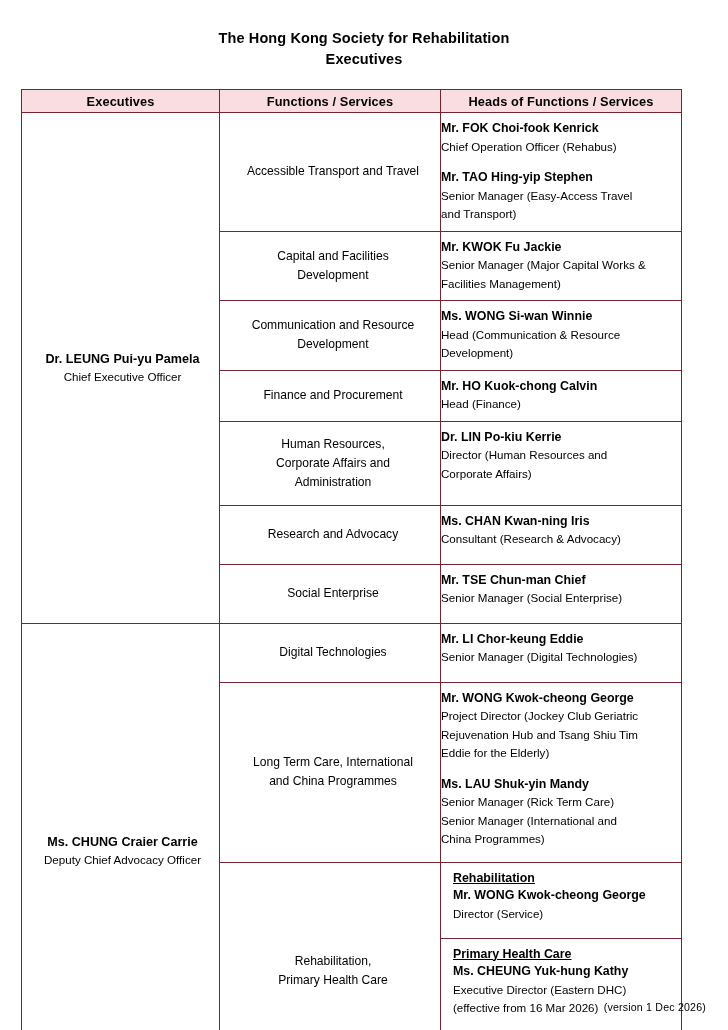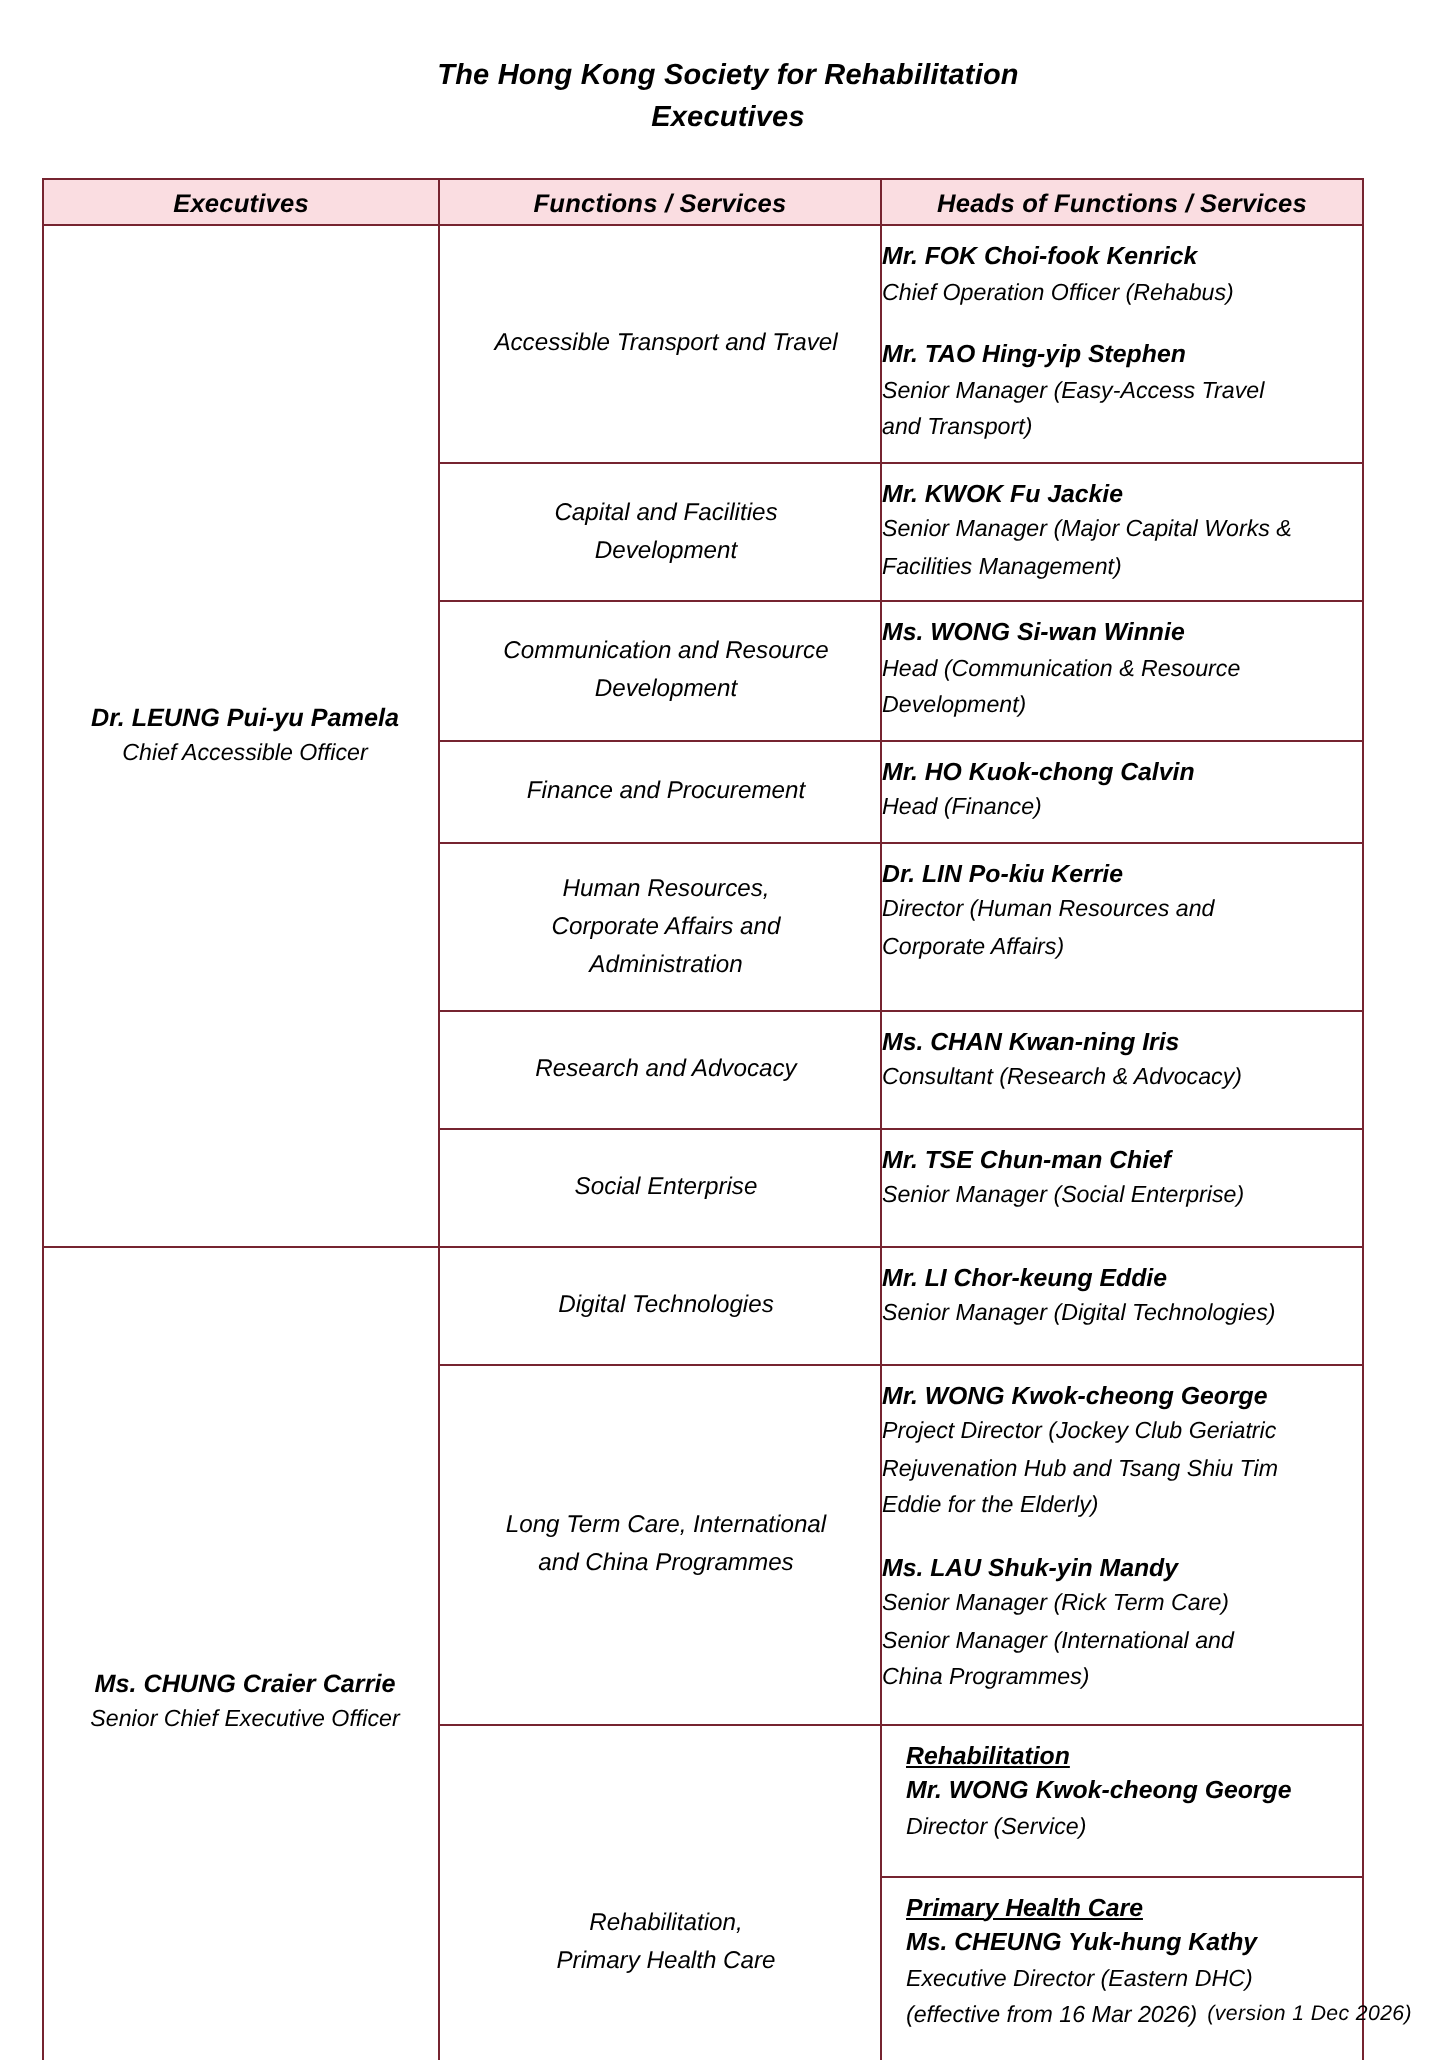--- a/index.html
+++ b/index.html
@@ -14,21 +14,20 @@
     font-family: "Liberation Sans", sans-serif;
     color: #000000;
     overflow: hidden;
   }
 
   .page {
     position: absolute;
     left: 0; top: 0;
     width: 728px;
     height: 749px;
-    font-style: italic;
   }
 
   
   .doc-title {
     position: absolute;
     left: 0;
     top: 28px;
     width: 728px;
     text-align: center;
     font-size: 14.5px;
@@ -170,21 +169,21 @@
         <th>Executives</th>
         <th>Functions / Services</th>
         <th>Heads of Functions / Services</th>
       </tr>
     </thead>
     <tbody>
 
       <tr>
         <td class="exec" rowspan="7">
           <span class="exec-name">Dr. LEUNG Pui-yu Pamela</span>
-          <span class="exec-role">Chief Accessible Officer</span>
+          <span class="exec-role">Chief Executive Officer</span>
         </td>
         <td class="func" style="height:103px">
           <span class="fl">Accessible Transport and Travel</span>
         </td>
         <td class="heads">
           <span class="person">
             <span class="p-name">Mr. FOK Choi-fook Kenrick</span>
             <span class="p-role">Chief Operation Officer (Rehabus)</span>
           </span>
           <span class="person">
@@ -270,21 +269,21 @@
           <span class="person">
             <span class="p-name">Mr. TSE Chun-man Chief</span>
             <span class="p-role">Senior Manager (Social Enterprise)</span>
           </span>
         </td>
       </tr>
 
       <tr>
         <td class="exec" rowspan="3">
           <span class="exec-name">Ms. CHUNG Craier Carrie</span>
-          <span class="exec-role">Senior Chief Executive Officer</span>
+          <span class="exec-role">Deputy Chief Advocacy Officer</span>
         </td>
         <td class="func" style="height:46px">
           <span class="fl">Digital Technologies</span>
         </td>
         <td class="heads">
           <span class="person">
             <span class="p-name">Mr. LI Chor-keung Eddie</span>
             <span class="p-role">Senior Manager (Digital Technologies)</span>
           </span>
         </td>

